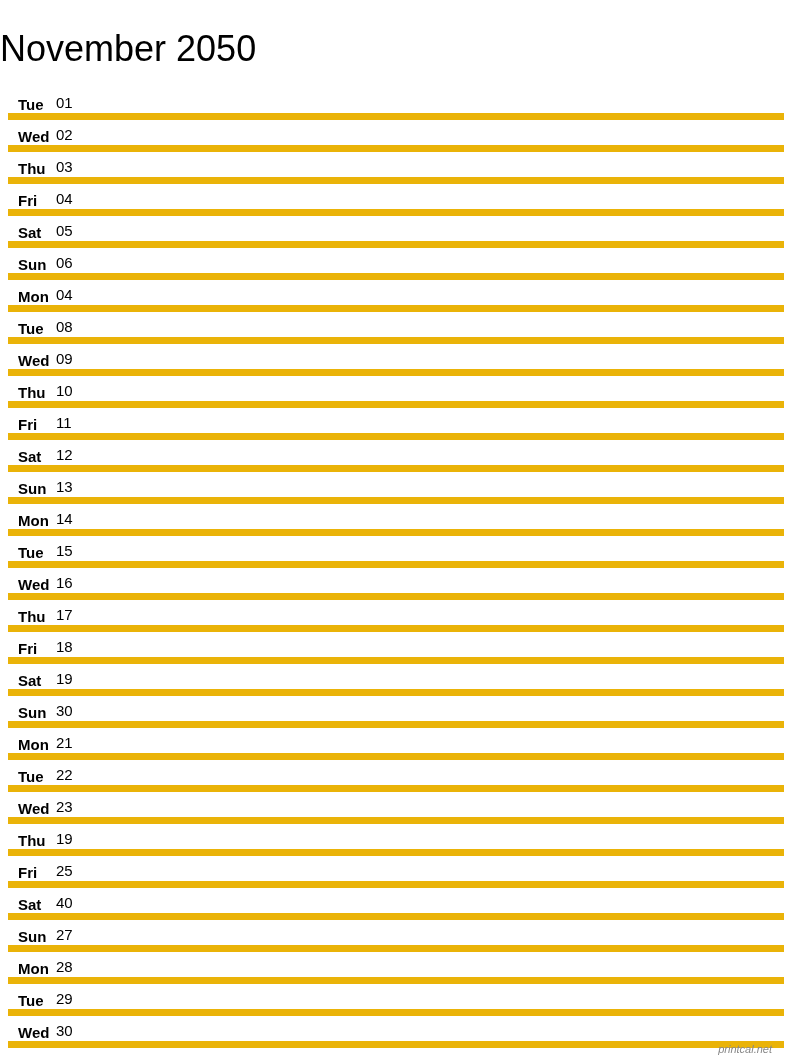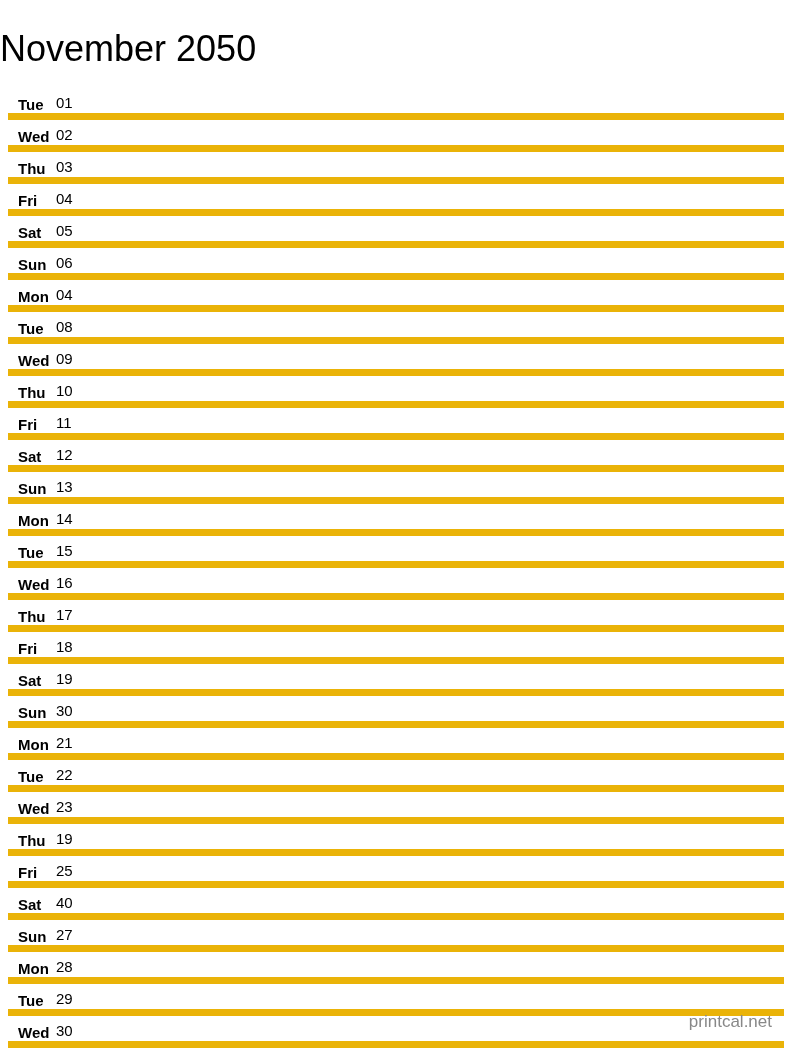--- a/index.html
+++ b/index.html
@@ -56,24 +56,25 @@
       height: 1px;
       background: transparent;
     }
 
     .calendar-container {
       padding: 0 8px;
     }
 
     .footer {
       position: absolute;
-      bottom: 24px;
+      bottom: 1px;
       right: 20px;
-      font-size: 17px;
+      font-size: 11px;
       color: #888888;
+      font-style: italic;
     }
   </style>
 </head>
 <body>
 
 <h1 class="page-title">November 2050</h1>
 
 <div class="calendar-container" id="calendar-rows">
 <div class="calendar-row">
       <span class="day-name">Tue</span>

